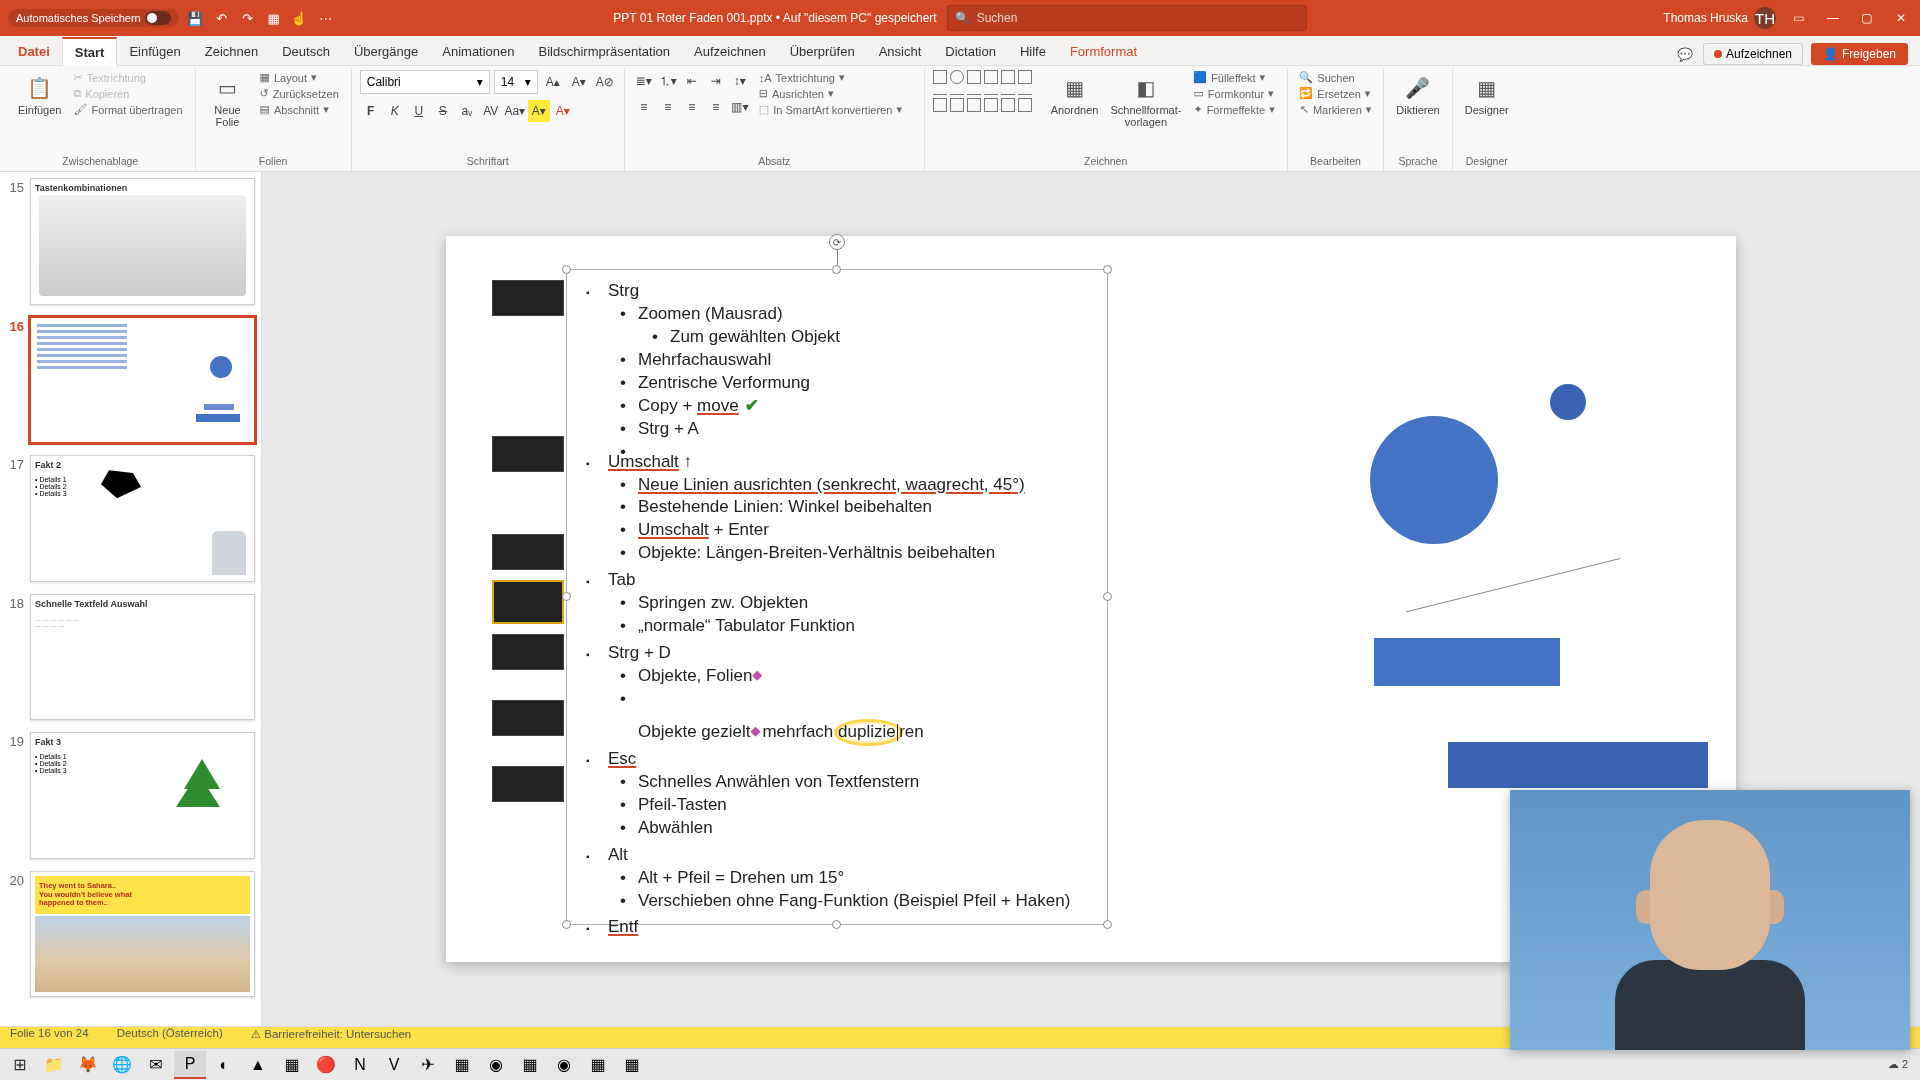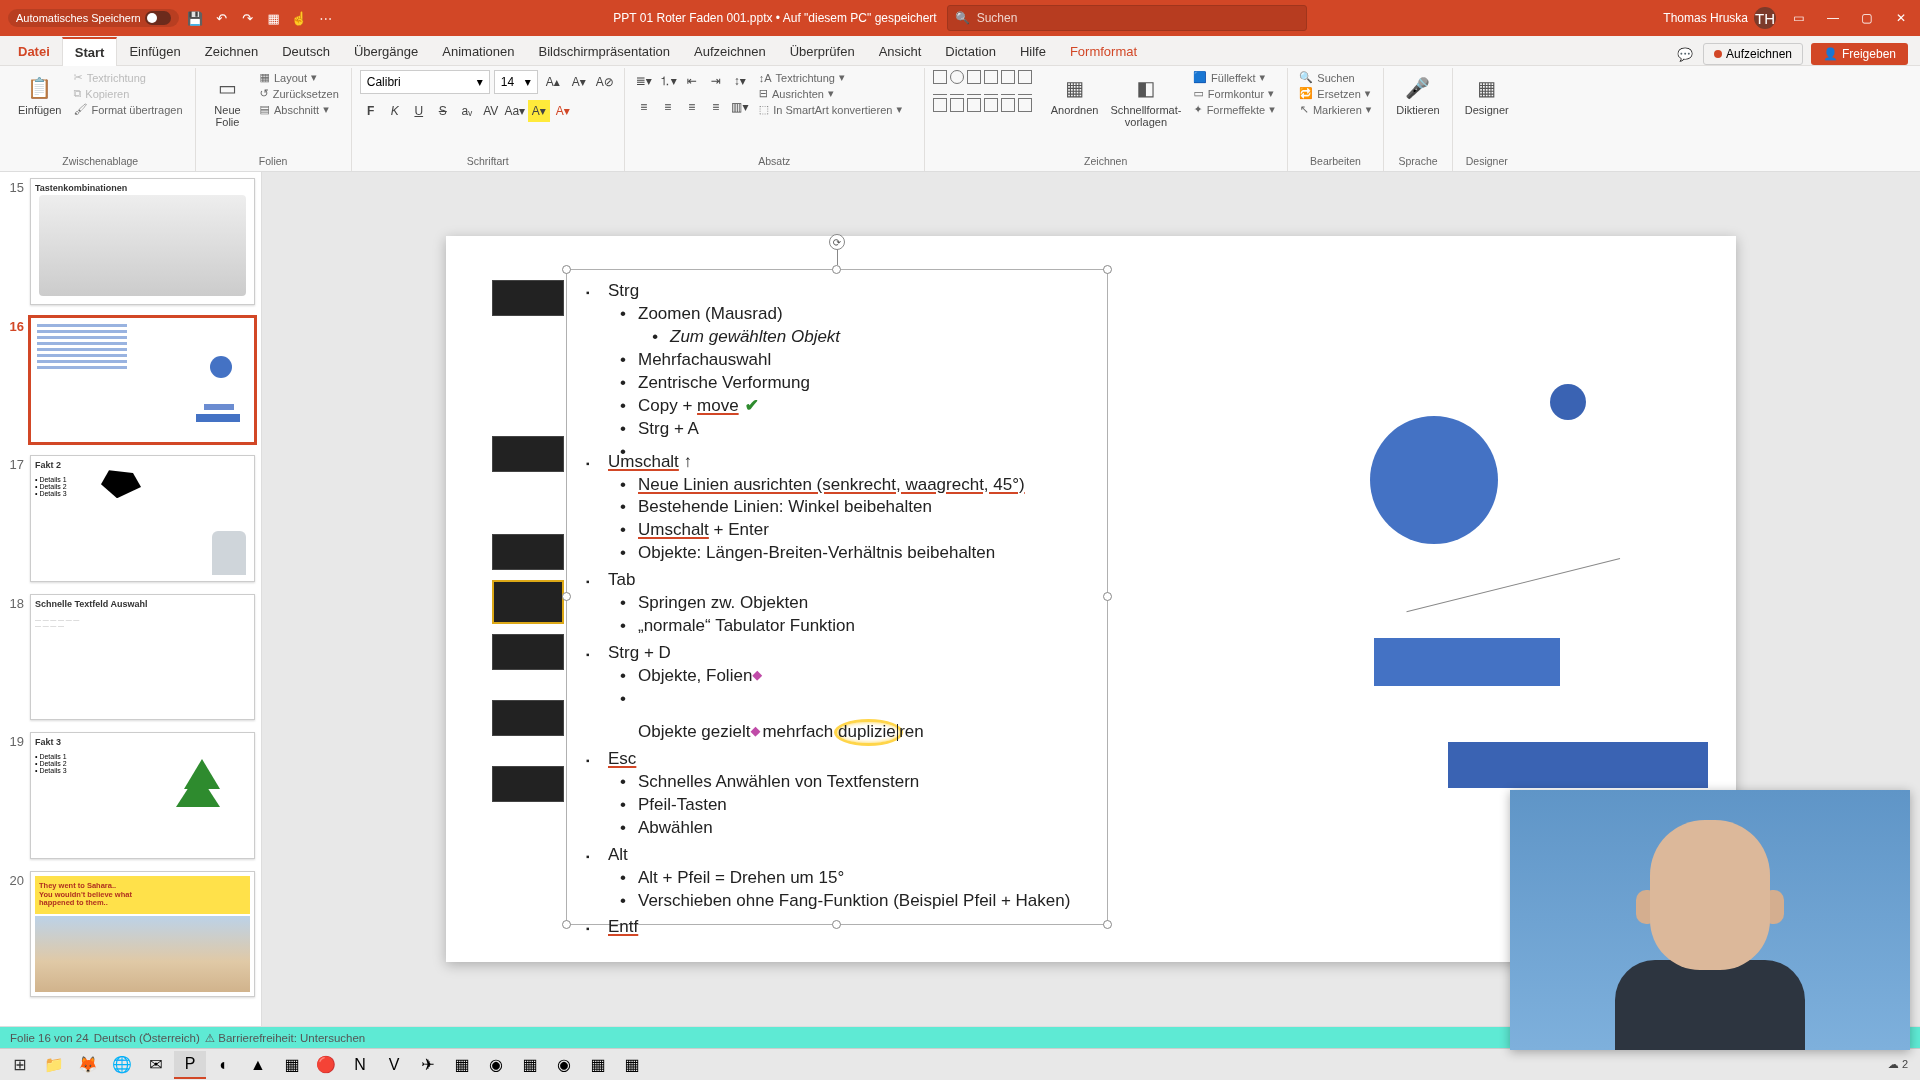--- a/index.html
+++ b/index.html
@@ -92,21 +92,21 @@
   .h-ml { left: -5px; top: 50%; margin-top: -5px; } .h-mr { right: -5px; top: 50%; margin-top: -5px; }
   .rot-line { position: absolute; left: 50%; top: -26px; width: 1px; height: 21px; background: #888; }
   .rot-handle { position: absolute; left: 50%; top: -36px; width: 16px; height: 16px; margin-left: -8px; border: 1px solid #888; border-radius: 50%; background: #fff; display: flex; align-items: center; justify-content: center; font-size: 10px; color: #555; }
 
   .content { position: absolute; left: 130px; top: 40px; width: 520px; font-size: 17px; line-height: 1.35; color: #222; }
   .content ul { list-style: none; }
   .lv1 { padding-left: 32px; position: relative; margin-top: 4px; font-weight: 400; }
   .lv1::before { content: "▪"; position: absolute; left: 10px; font-size: 10px; top: 6px; }
   .lv2 { padding-left: 62px; position: relative; font-weight: 400; }
   .lv2::before { content: "•"; position: absolute; left: 44px; }
-  .lv3 { padding-left: 94px; position: relative; font-weight: 400; font-style: italic; }
+  .lv3 { padding-left: 94px; position: relative; font-weight: 400; }
   .lv3::before { content: "•"; position: absolute; left: 76px; }
   .und { text-decoration: underline; text-decoration-color: #d24726; text-decoration-thickness: 2px; text-underline-offset: 2px; }
   .check { color: #2e8b2e; font-weight: bold; margin-left: 6px; }
   .highlight { position: relative; display: inline-block; margin-top: 33px; }
   .highlight::before { content: ""; position: absolute; left: -4px; right: -4px; top: -2px; bottom: -2px; border: 3px solid #ffd54a; border-radius: 50%; box-shadow: inset 0 0 4px #ffd54a; z-index: -1; }
   .cursor { display: inline-block; width: 1.5px; height: 1em; background: #222; vertical-align: text-bottom; margin: 0 1px; }
   .pinks { color: #c04ba8; font-size: 13px; position: relative; top: -2px; margin-right: 2px; }
 
   .key-thumb { position: absolute; left: 46px; width: 72px; height: 36px; background: #222; border: 1px solid #444; }
   .key-thumb.k1 { top: 44px; }
@@ -117,21 +117,21 @@
   .key-thumb.k6 { top: 464px; }
   .key-thumb.k7 { top: 530px; }
 
   .big-circle { position: absolute; right: 238px; top: 180px; width: 128px; height: 128px; background: #4472c4; border-radius: 50%; }
   .small-circle { position: absolute; right: 150px; top: 148px; width: 36px; height: 36px; background: #3a63b3; border-radius: 50%; }
   .diag-line { position: absolute; right: 116px; top: 322px; width: 220px; height: 1px; background: #888; transform-origin: right center; transform: rotate(-14deg); }
   .rect-blue { position: absolute; right: 176px; top: 402px; width: 186px; height: 48px; background: #4472c4; }
   .rect-blue2 { position: absolute; right: 28px; top: 506px; width: 260px; height: 46px; background: #3a63b3; }
 
   
-  .statusbar { position: absolute; bottom: 32px; left: 0; right: 0; height: 22px; background: #5eead4; border-top: 1px solid #ddd; display: flex; align-items: center; padding: 0 10px; font-size: 11.5px; color: #555; gap: 5px; }
+  .statusbar { position: absolute; bottom: 32px; left: 0; right: 0; height: 22px; background: #fde047; border-top: 1px solid #ddd; display: flex; align-items: flex-start; padding: 0 10px; font-size: 11.5px; color: #555; gap: 28px; }
   .status-right { margin-left: auto; display: flex; align-items: center; gap: 18px; }
 
   
   .taskbar { position: absolute; bottom: 0; left: 0; right: 0; height: 32px; background: #e8e8e8; border-top: 1px solid #ccc; display: flex; align-items: center; padding: 0 4px; gap: 2px; }
   .tb-icon { width: 32px; height: 28px; display: flex; align-items: center; justify-content: center; font-size: 16px; }
   .tb-icon.start { color: #333; }
   .tb-icon.active { border-bottom: 2px solid #d24726; background: #d8d8d8; }
   .tb-right { margin-left: auto; display: flex; align-items: center; gap: 6px; font-size: 11px; color: #444; padding-right: 8px; }
 
   

